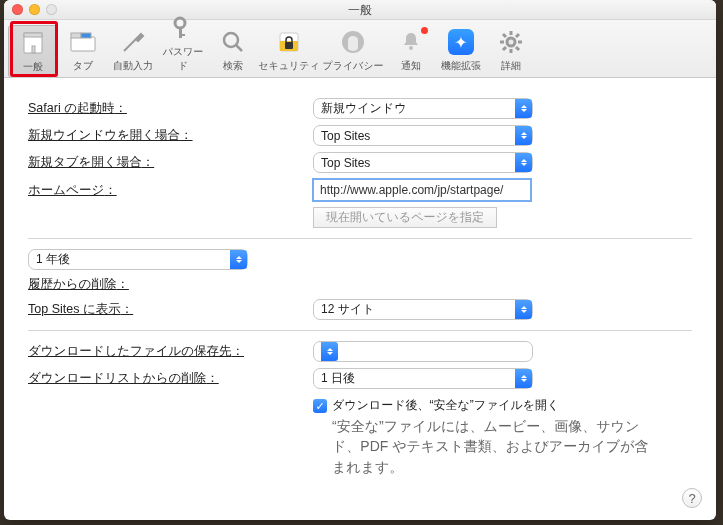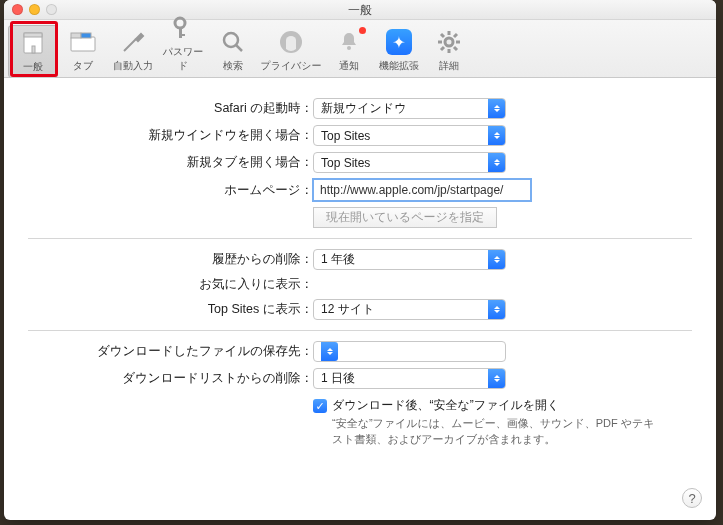--- a/index.html
+++ b/index.html
@@ -75,23 +75,24 @@
   .content {
     padding: 14px 24px 8px 24px;
   }
   .row {
     display: flex;
     align-items: center;
     margin: 6px 0;
   }
   .label {
     width: 285px;
-    text-align: right;
+    text-align: left;
     font-size: 12.5px;
     color: #222;
+    text-decoration: underline;
   }
   .colon::after { content: "："; }
   .field { flex: 1; display: flex; align-items: center; }
   .select {
     display: inline-flex;
     align-items: center;
     justify-content: space-between;
     width: 220px;
     height: 21px;
     background: #fff;
@@ -110,21 +111,21 @@
     display: flex; flex-direction: column; align-items: center; justify-content: center;
     gap: 1px;
   }
   .select .caps::before, .select .caps::after {
     content: "";
     border-left: 3px solid transparent;
     border-right: 3px solid transparent;
   }
   .select .caps::before { border-bottom: 3px solid #fff; }
   .select .caps::after  { border-top: 3px solid #fff; }
-  .select.wide { width: 193px; }
+  .select.wide { width: 220px; border-radius: 7px; }
   .input {
     width: 218px;
     height: 22px;
     border: 1px solid #7f1d1d;
     outline: 2px solid #78aef1;
     outline-offset: -1px;
     padding: 0 6px;
     font-size: 12px;
     color: #333;
     background: #fff;
@@ -146,21 +147,21 @@
   }
   .ico-folder::before { content:""; position:absolute; left:0; top:-3px; width:7px; height:4px; background:#34c0e8; border-radius:1px 1px 0 0;}
   .chkrow { display:flex; align-items:flex-start; margin-top:8px; }
   .chkrow .field { align-items: flex-start; }
   .chk {
     width:14px; height:14px; border-radius:3px;
     background: linear-gradient(#4ea1ff,#1e73ff);
     display:inline-flex; align-items:center; justify-content:center;
     color:#fff; font-size:11px; margin-right:5px; flex-shrink:0; margin-top:1px;
   }
-  .finetext { font-size: 11px; color: #666; margin-left:19px; margin-top:2px; line-height:1.45; max-width: 330px;}
+  .finetext { font-size: 14px; color: #666; margin-left:19px; margin-top:2px; line-height:1.45; max-width: 330px;}
   .help {
     position:absolute; right:14px; bottom:12px;
     width:20px; height:20px; border-radius:50%;
     border:1px solid #c0c0c0; background:linear-gradient(#fff,#f0f0f0);
     display:flex; align-items:center; justify-content:center;
     color:#666; font-size:13px;
   }
   .notif-badge {
     position:absolute; top:2px; right:8px;
     width:7px; height:7px; border-radius:50%; background:#ff3b30;
@@ -234,20 +235,31 @@
     <div class="tbitem">
       <div class="ico">
         <svg width="24" height="24" viewBox="0 0 24 24" fill="none" stroke="#9a9a9a" stroke-width="2.5">
             <circle cx="10" cy="10" r="7"></circle>
             <path d="M15 15 L21 21"></path>
           </svg>
       </div>
       <div>検索</div>
     </div>
 
+    <div class="tbitem" style="width:62px">
+      <div class="ico">
+        <svg width="26" height="26" viewBox="0 0 26 26">
+            <rect x="4" y="4" width="18" height="18" rx="2" fill="#fff" stroke="#ccc"></rect>
+            <rect x="4" y="12" width="18" height="10" fill="#f4c430"></rect>
+            <rect x="9" y="13" width="8" height="7" rx="1" fill="#333"></rect>
+            <path d="M10 13 v-2 a3 3 0 0 1 6 0 v2" fill="none" stroke="#333" stroke-width="1.5"></path>
+          </svg>
+      </div>
+      <div>セキュリティ</div>
+    </div>
 
     <div class="tbitem" style="width:66px">
       <div class="ico">
         <svg width="24" height="24" viewBox="0 0 24 24">
             <circle cx="12" cy="12" r="11" fill="#bfbfbf"></circle>
             <path d="M7 10 a5 4 0 0 1 10 0 v9 a8 8 0 0 1 -10 0 z" fill="#eaeaea"></path>
           </svg>
       </div>
       <div>プライバシー</div>
     </div>
@@ -327,31 +339,30 @@
     <div class="row">
       <div class="label"></div>
       <div class="field">
         <button class="btn" disabled="">現在開いているページを指定</button>
       </div>
     </div>
 
     <div class="sep"></div>
 
     <div class="row">
+      <div class="field">
+        <div class="select wide">
+          <span>1 年後</span>
+          <span class="caps"></span>
+        </div>
+      </div>
+    </div>
+
+    <div class="row">
       <div class="label colon">履歴からの削除</div>
-      <div class="field">
-        <div class="select wide">
-          <span>1 年後</span>
-          <span class="caps"></span>
-        </div>
-      </div>
-    </div>
-
-    <div class="row">
-      <div class="label colon">お気に入りに表示</div>
     </div>
 
     <div class="row">
       <div class="label colon">Top Sites に表示</div>
       <div class="field">
         <div class="select wide">
           <span>12 サイト</span>
           <span class="caps"></span>
         </div>
       </div>

